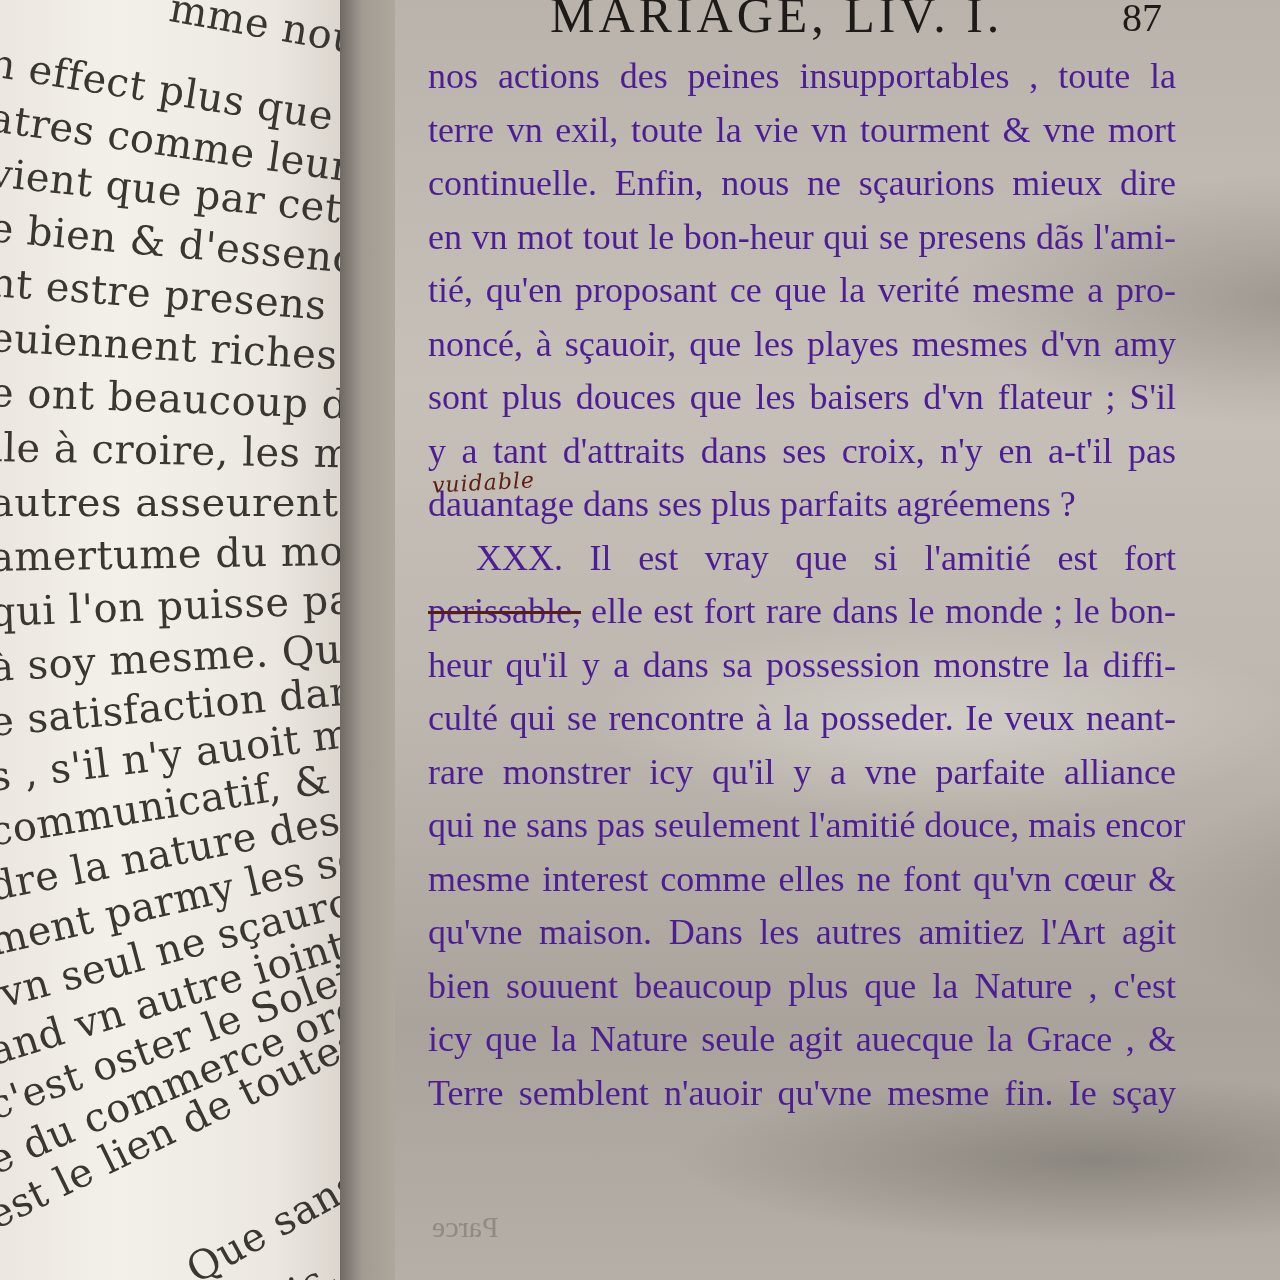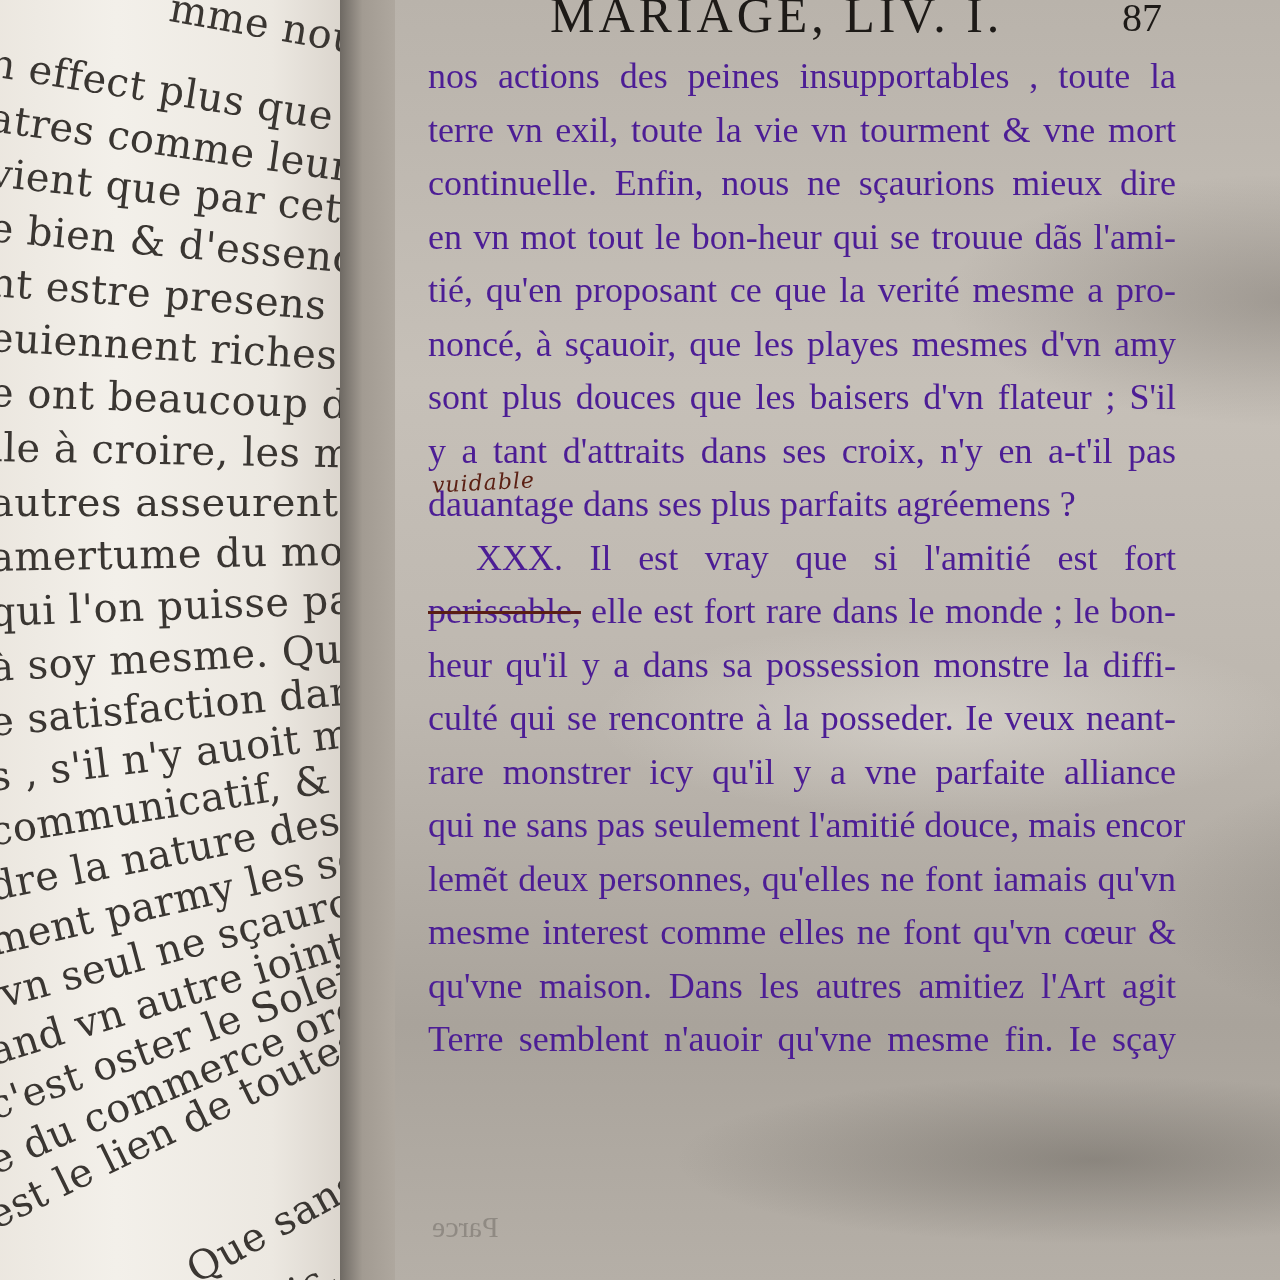--- a/index.html
+++ b/index.html
@@ -172,37 +172,38 @@
 
   <div class="running-head">MARIAGE, LIV. I.</div>
   <div class="page-number">87</div>
 
   <div class="handwritten">vuidable</div>
 
   <div class="body-text">
     <span class="line">nos actions des peines insupportables , toute la</span>
     <span class="line">terre vn exil, toute la vie vn tourment &amp; vne mort</span>
     <span class="line">continuelle. Enfin, nous ne sçaurions mieux dire</span>
-    <span class="line">en vn mot tout le bon-heur qui se trouue dãs l'ami-</span>
+    <span class="line">en vn mot tout le bon-heur qui se presens dãs l'ami-</span>
     <span class="line">tié, qu'en proposant ce que la verité mesme a pro-</span>
     <span class="line">noncé, à sçauoir, que les playes mesmes d'vn amy</span>
     <span class="line">sont plus douces que les baisers d'vn flateur ; S'il</span>
     <span class="line">y a tant d'attraits dans ses croix, n'y en a-t'il pas</span>
     <span class="line" style="text-align-last:left;">dauantage dans ses plus parfaits agréemens ?</span>
     <span class="line indent">XXX.  Il est vray que si l'amitié est fort</span>
     <span class="line" style="display:flex; justify-content:flex-start; text-align-last:auto;">
       <span class="strike">perissable,</span>
       <span style="flex:1; text-align:justify; text-align-last:justify; padding-left:10px;">elle est fort rare dans le monde ; le bon-</span>
     </span>
     <span class="line">heur qu'il y a dans sa possession monstre la diffi-</span>
     <span class="line">culté qui se rencontre à la posseder.  Ie veux neant-</span>
     <span class="line">rare monstrer icy qu'il y a vne parfaite alliance</span>
     <span class="line">qui ne sans pas seulement l'amitié douce, mais encor</span>
-    <span class="line">lemẽt deux personnes, qu'elles ne font iamais qu'vn</span>
     <span class="line">mesme interest comme elles ne font qu'vn cœur &amp;</span>
     <span class="line">qu'vne maison. Dans les autres amitiez l'Art agit</span>
+    <span class="line">bien  souuent  beaucoup  plus que la Nature , c'est</span>
+    <span class="line">icy que la Nature seule agit auecque la Grace , &amp;</span>
     <span class="line">Terre semblent n'auoir qu'vne mesme fin.  Ie sçay</span>
 
   </div>
 
   <div class="catchword">Parce</div>
 
 </div>
 
 </body></html>

